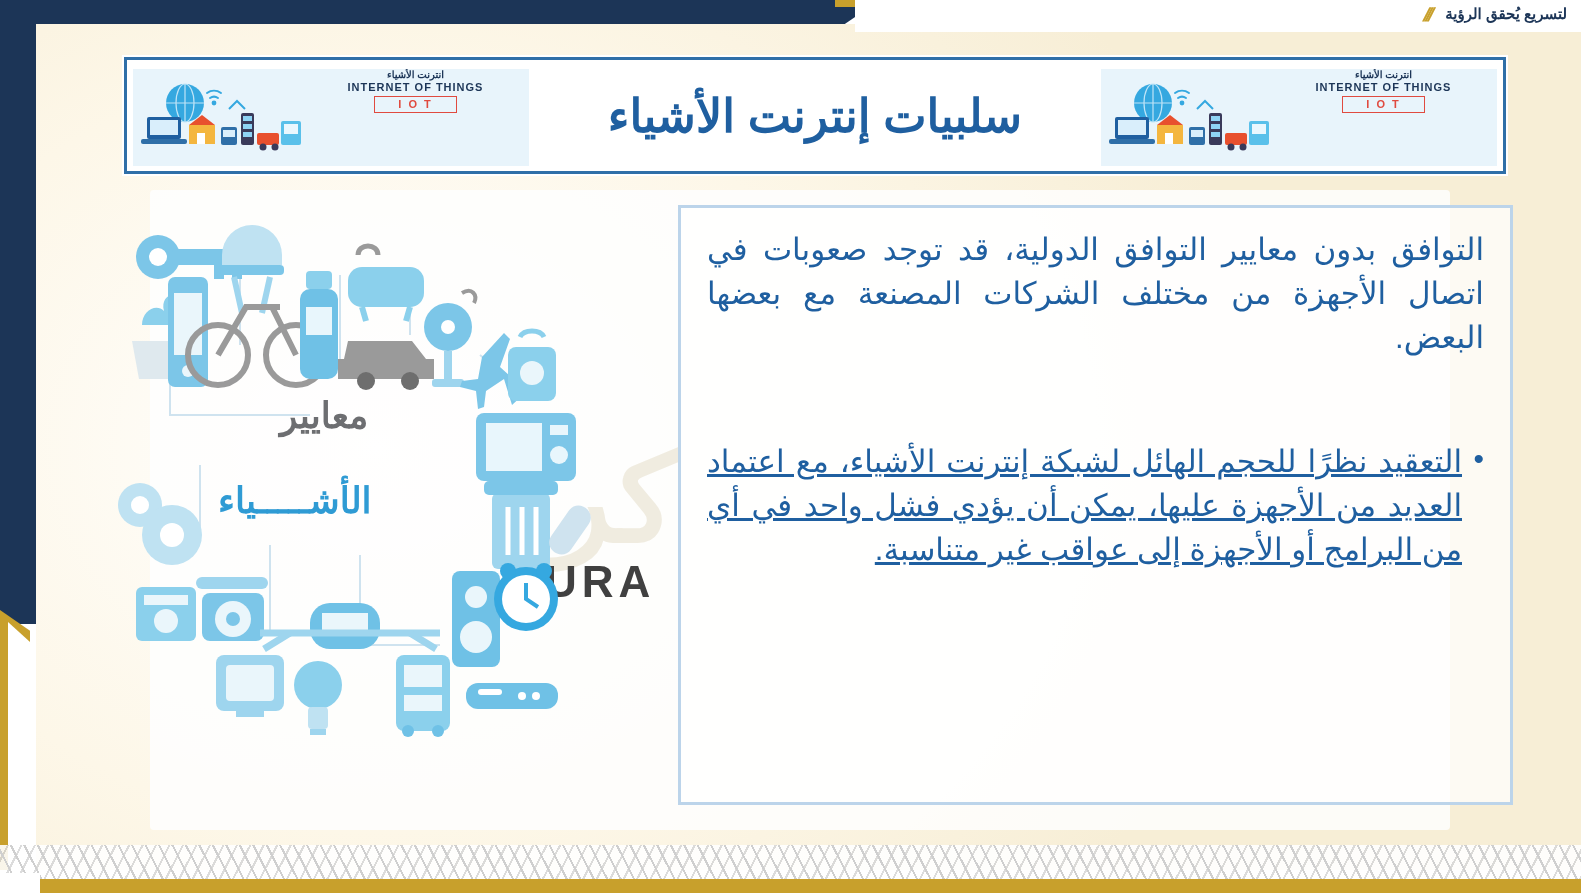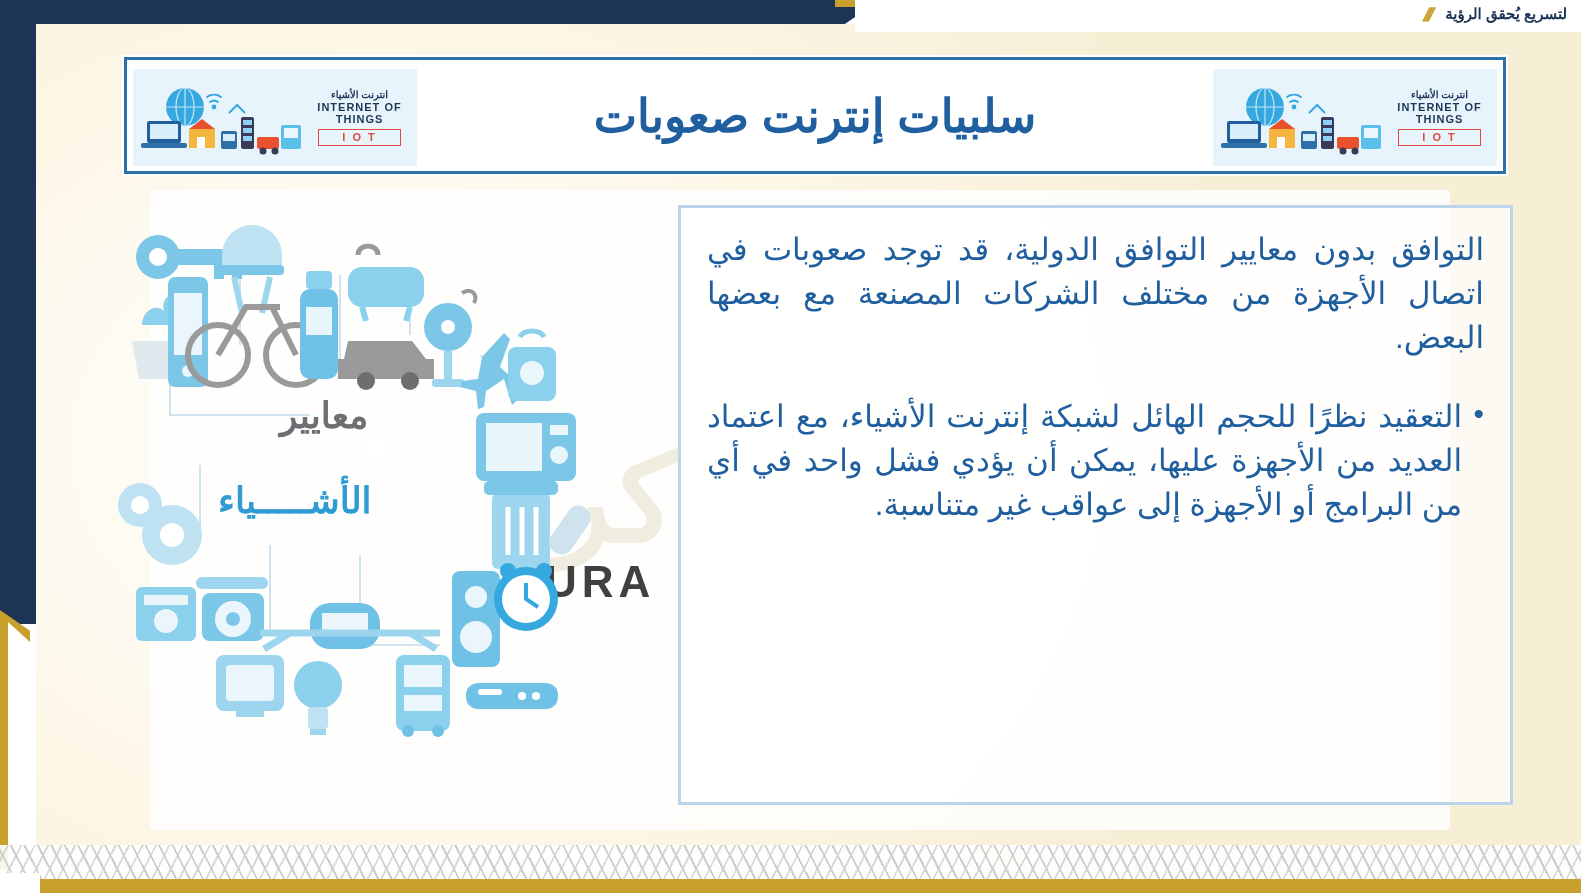--- a/index.html
+++ b/index.html
@@ -156,24 +156,24 @@
     font-weight: bold;
     color: #1f5fa0;
     direction: rtl;
     letter-spacing: 0px;
   }
 
   
   .iot-logo {
     position: absolute;
     top: 9px;
-    width: 284px; height: 97px;
+    width: 396px; height: 97px;
     background: #e8f4fb;
     display: flex;
-    align-items: center;
+    align-items: flex-start;
     direction: ltr;
     overflow: hidden;
   }
   .iot-logo.right { right: 6px; }
   .iot-logo.left  { left: 6px; }
 
   .iot-art {
     position: relative;
     width: 175px; height: 90px;
     flex: none;
@@ -222,21 +222,21 @@
     font-size: 31px;
     line-height: 1.42;
     text-align: justify;
     text-align-last: right;
     direction: rtl;
     font-weight: 500;
     margin: 0;
   }
   .para.p1 { margin-top: 2px; }
   .para.p2 { margin-top: 78px; padding-right: 22px; position: relative; }
-  .para.p3 { margin-top: 35px; padding-right: 22px; position: relative; }
+  .para.p3 { margin-top: 80px; padding-right: 22px; position: relative; text-decoration: underline; }
   .para.p2::before, .para.p3::before {
     content: "•";
     position: absolute;
     right: 0px; top: -2px;
     font-size: 30px;
     color: #1f5fa0;
   }
 
   
   .illus {
@@ -341,21 +341,21 @@
           <path d="M96 40l8-8 8 8" stroke="#35a8e0" stroke-width="2" fill="none"></path>
         </svg>
       </div>
       <div class="iot-text">
         <div class="iot-ar">انترنت الأشياء</div>
         <div class="iot-en">INTERNET OF THINGS</div>
         <div class="iot-badge">I O T</div>
       </div>
     </div>
 
-    <div class="title-text">سلبيات إنترنت صعوبات</div>
+    <div class="title-text">سلبيات إنترنت الأشياء</div>
 
     <div class="iot-logo right">
       <div class="iot-art">
         <svg width="175" height="90" viewBox="0 0 175 90" xmlns="http://www.w3.org/2000/svg">
           <g fill="none" stroke="#2f9bd4" stroke-width="1.6">
             <circle cx="52" cy="34" r="19" fill="#35a8e0" stroke="none"></circle>
             <path d="M33 34h38M52 15v38" stroke="#bfe4f7" stroke-width="1.2"></path>
             <ellipse cx="52" cy="34" rx="9" ry="19" stroke="#bfe4f7" stroke-width="1.2"></ellipse>
           </g>
           <g stroke="#35a8e0" stroke-width="2" fill="none" stroke-linecap="round">

